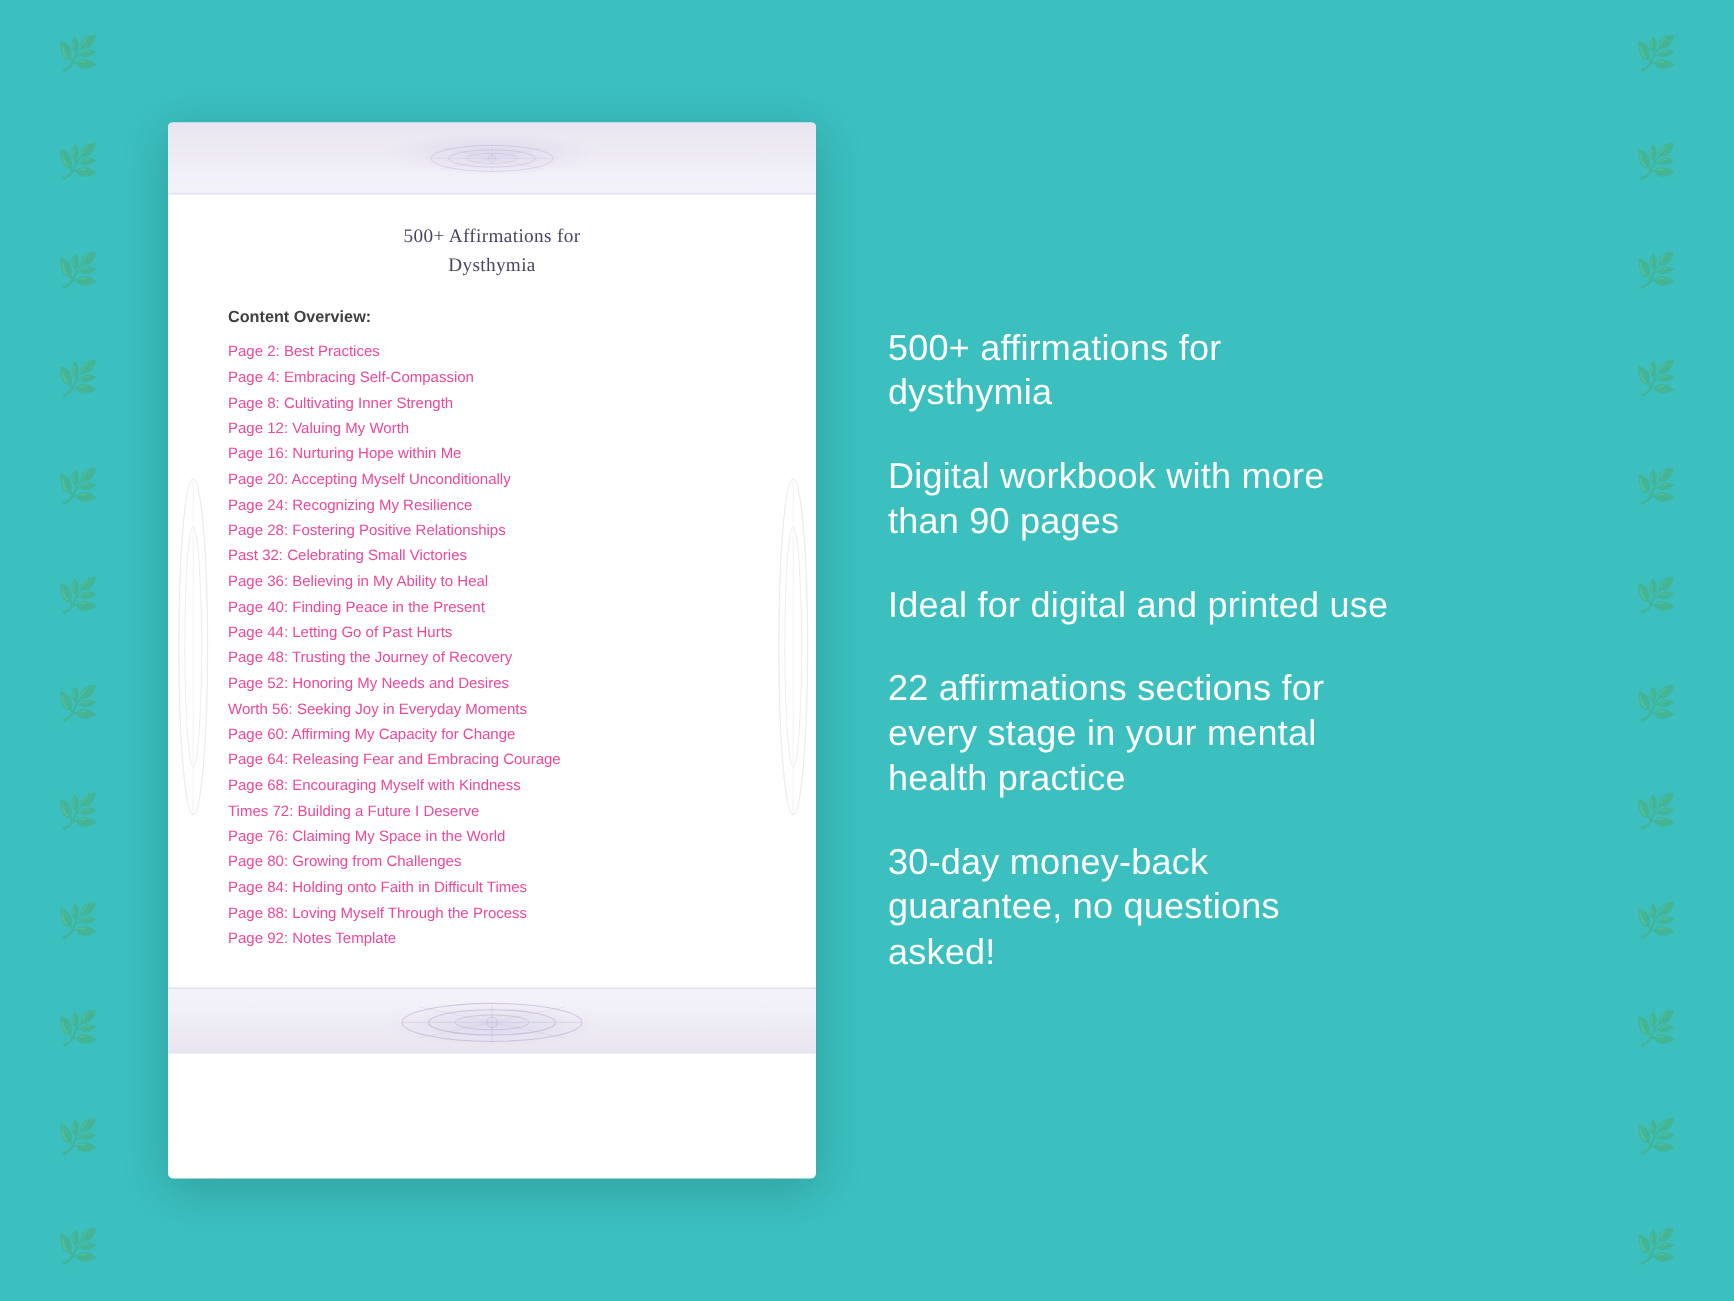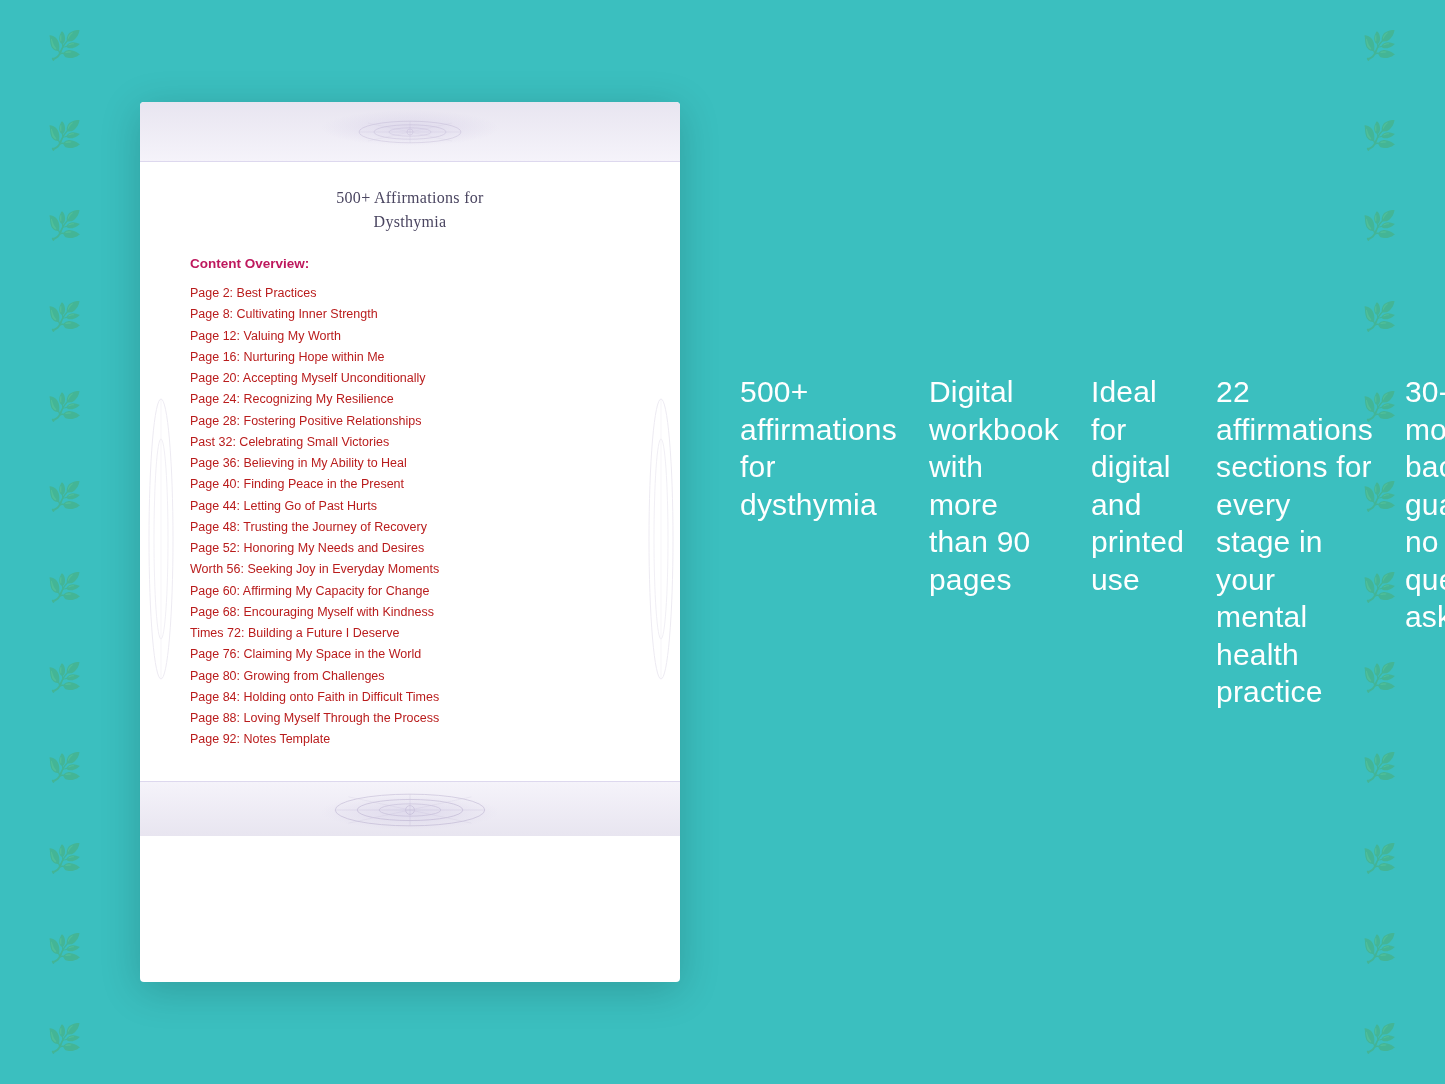--- a/index.html
+++ b/index.html
@@ -102,34 +102,34 @@
       color: #4a4560;
       font-size: 16px;
       font-weight: 400;
       letter-spacing: 0.3px;
       line-height: 1.5;
       margin-bottom: 22px;
       font-family: 'Georgia', serif;
     }
 
     .doc-section-label {
-      color: #be185d;
+      color: #404040;
       font-size: 13.5px;
       font-weight: 600;
       margin-bottom: 12px;
       font-family: Arial, sans-serif;
     }
 
     .toc-list {
       list-style: none;
     }
 
     .toc-item {
       font-size: 12.5px;
-      color: #b91c1c;
+      color: #ec4899;
       line-height: 1.7;
       font-family: Arial, sans-serif;
       font-weight: 400;
     }
 
     .toc-item .page-num {
       font-weight: 400;
     }
 
     .doc-border-bottom {
@@ -163,21 +163,21 @@
       font-size: 22px;
       user-select: none;
     }
     .doc-side-left { left: 6px; }
     .doc-side-right { right: 6px; }
 
     
     .features-panel {
       flex: 1;
       display: flex;
-      flex-direction: row;
+      flex-direction: column;
       gap: 32px;
       max-width: 420px;
     }
 
     .feature-text {
       color: #ffffff;
       font-size: 30px;
       font-weight: 400;
       line-height: 1.25;
       font-family: 'Trebuchet MS', 'Gill Sans', sans-serif;
@@ -253,34 +253,36 @@
     <div class="doc-content">
       <div class="doc-title">
         <span>500+ Affirmations for</span><br>
         <span>Dysthymia</span>
       </div>
 
       <div class="doc-section-label">Content Overview:</div>
 
       <ul class="toc-list" id="toc-list">
       <li class="toc-item"><span class="page-num">Page  2:</span>  Best Practices</li>
+          <li class="toc-item"><span class="page-num">Page  4:</span>  Embracing Self-Compassion</li>
           <li class="toc-item"><span class="page-num">Page  8:</span>  Cultivating Inner Strength</li>
           <li class="toc-item"><span class="page-num">Page 12:</span>  Valuing My Worth</li>
           <li class="toc-item"><span class="page-num">Page 16:</span>  Nurturing Hope within Me</li>
           <li class="toc-item"><span class="page-num">Page 20:</span>  Accepting Myself Unconditionally</li>
           <li class="toc-item"><span class="page-num">Page 24:</span>  Recognizing My Resilience</li>
           <li class="toc-item"><span class="page-num">Page 28:</span>  Fostering Positive Relationships</li>
           <li class="toc-item"><span class="page-num">Past 32:</span>  Celebrating Small Victories</li>
           <li class="toc-item"><span class="page-num">Page 36:</span>  Believing in My Ability to Heal</li>
           <li class="toc-item"><span class="page-num">Page 40:</span>  Finding Peace in the Present</li>
           <li class="toc-item"><span class="page-num">Page 44:</span>  Letting Go of Past Hurts</li>
           <li class="toc-item"><span class="page-num">Page 48:</span>  Trusting the Journey of Recovery</li>
           <li class="toc-item"><span class="page-num">Page 52:</span>  Honoring My Needs and Desires</li>
           <li class="toc-item"><span class="page-num">Worth 56:</span>  Seeking Joy in Everyday Moments</li>
           <li class="toc-item"><span class="page-num">Page 60:</span>  Affirming My Capacity for Change</li>
+          <li class="toc-item"><span class="page-num">Page 64:</span>  Releasing Fear and Embracing Courage</li>
           <li class="toc-item"><span class="page-num">Page 68:</span>  Encouraging Myself with Kindness</li>
           <li class="toc-item"><span class="page-num">Times 72:</span>  Building a Future I Deserve</li>
           <li class="toc-item"><span class="page-num">Page 76:</span>  Claiming My Space in the World</li>
           <li class="toc-item"><span class="page-num">Page 80:</span>  Growing from Challenges</li>
           <li class="toc-item"><span class="page-num">Page 84:</span>  Holding onto Faith in Difficult Times</li>
           <li class="toc-item"><span class="page-num">Page 88:</span>  Loving Myself Through the Process</li>
           <li class="toc-item"><span class="page-num">Page 92:</span>  Notes Template</li>
         </ul>
     </div>
 

